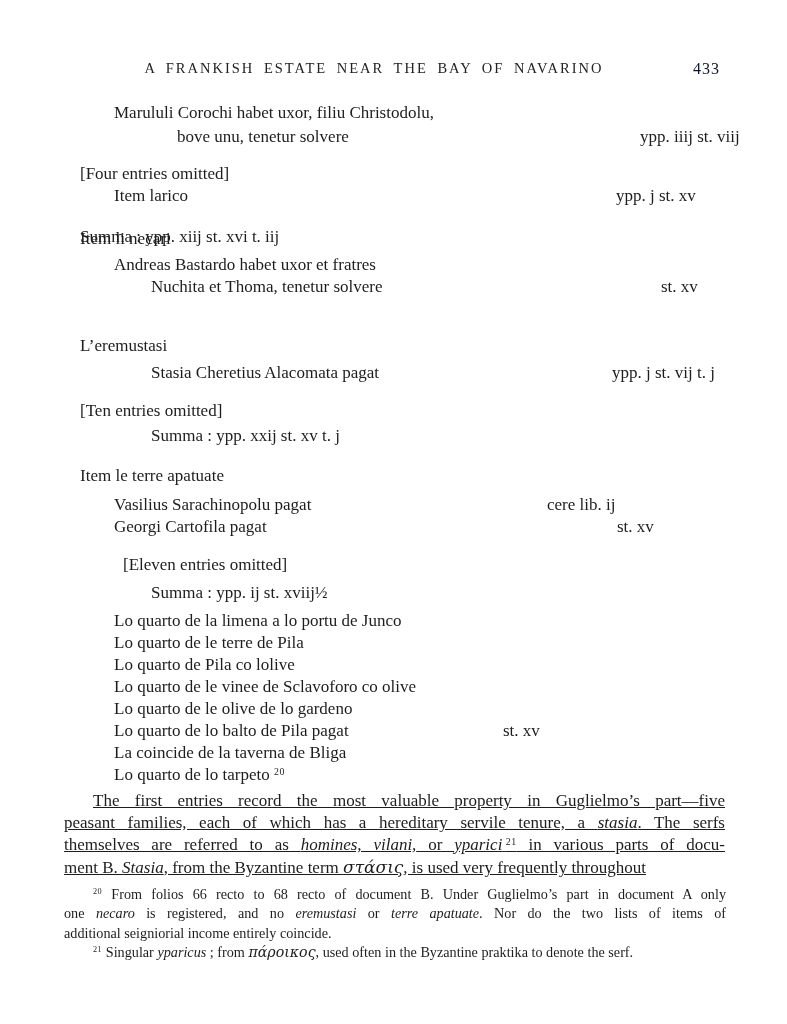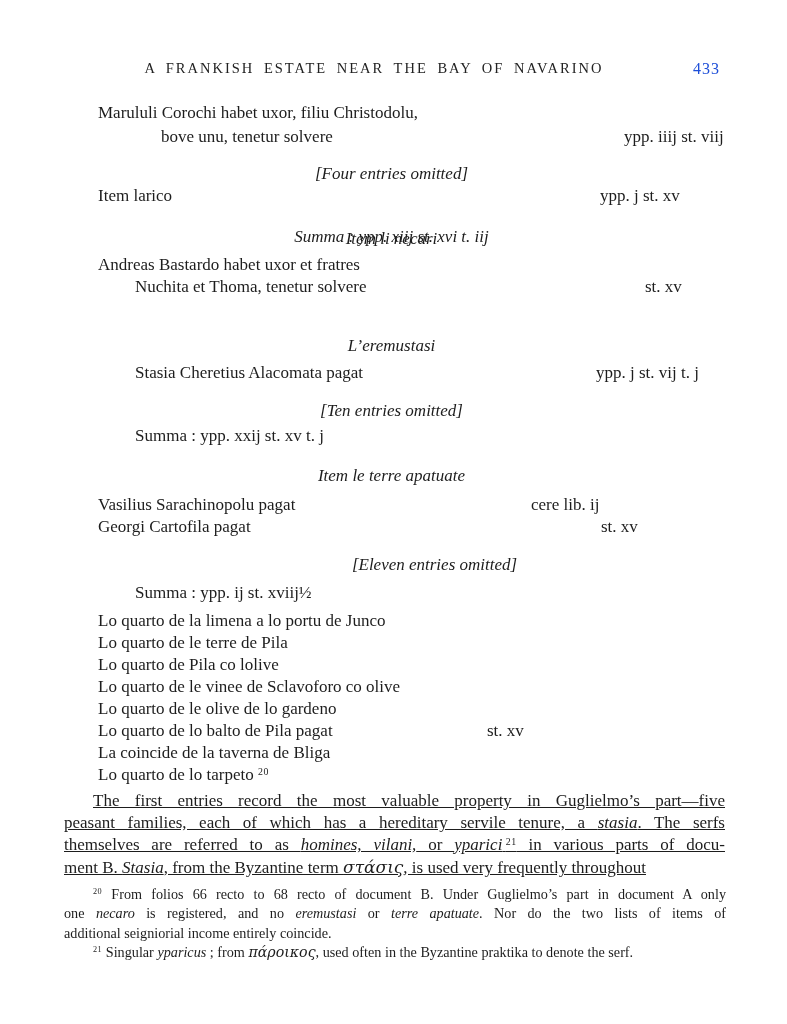--- a/index.html
+++ b/index.html
@@ -16,30 +16,30 @@
 
   
   .running-head {
     position: absolute; top: 60px; left: 64px; width: 620px;
     text-align: center;
     font-size: 14.5px; letter-spacing: 2px; word-spacing: 4px;
     color: #222;
   }
   .page-num {
     position: absolute; top: 60px; left: 693px;
-    font-size: 16px; letter-spacing: 1px; color: #1d4ed8;
+    font-size: 16px; letter-spacing: 1px; color: #0f172a;
   }
 
   
   #ledger { position: absolute; inset: 0; font-size: 17px; }
-  .row { position: absolute; left: 0; width: 753px; height: 23px; white-space: nowrap; }
+  .row { position: absolute; left: 16px; width: 753px; height: 23px; white-space: nowrap; }
   .row .txt { position: absolute; top: 0; }
   .row.left  .txt { left: 98px; }
   .row.indent .txt { left: 135px; }
-  .row.center .txt { left: 64px; width: 655px; text-align: center; font-style: italic; }
+  .row.center .txt { left: 64px; width: 655px; text-align: left; }
   .row .val { position: absolute; top: 0; }
 
   
   #paragraph {
     position: absolute; top: 790px; left: 64px; width: 661px;
     font-size: 17px;
   }
   #paragraph .tline { line-height: 22px; height: 22px; white-space: nowrap; text-decoration: underline; }
   #paragraph .tline.just { white-space: normal; }
 

